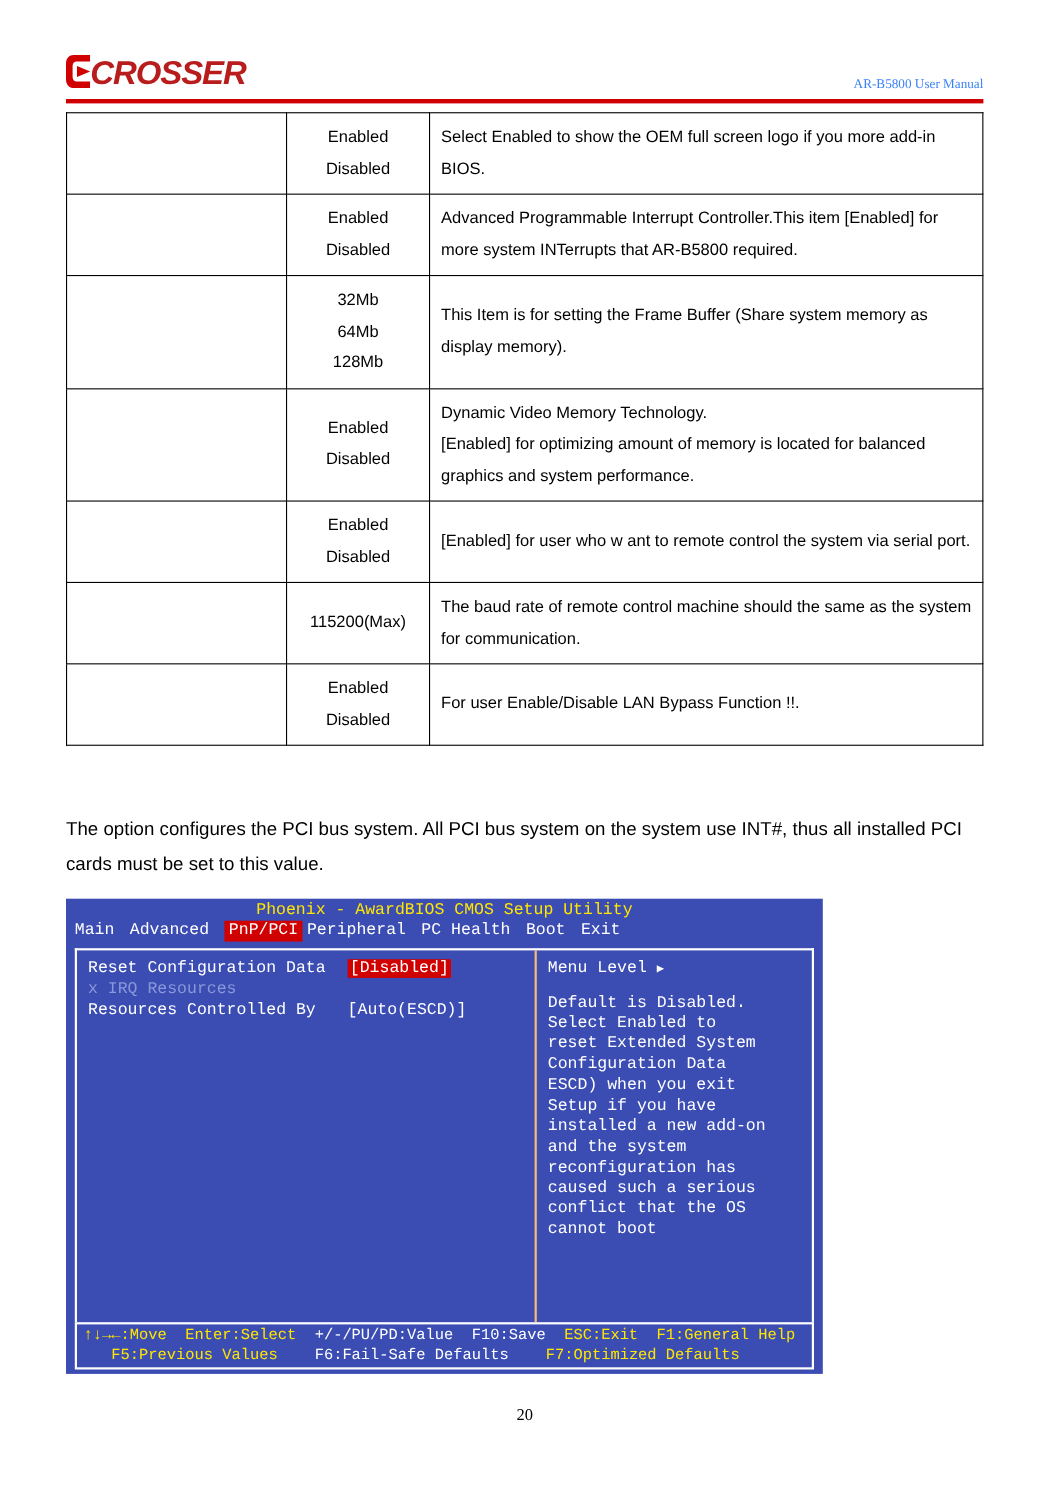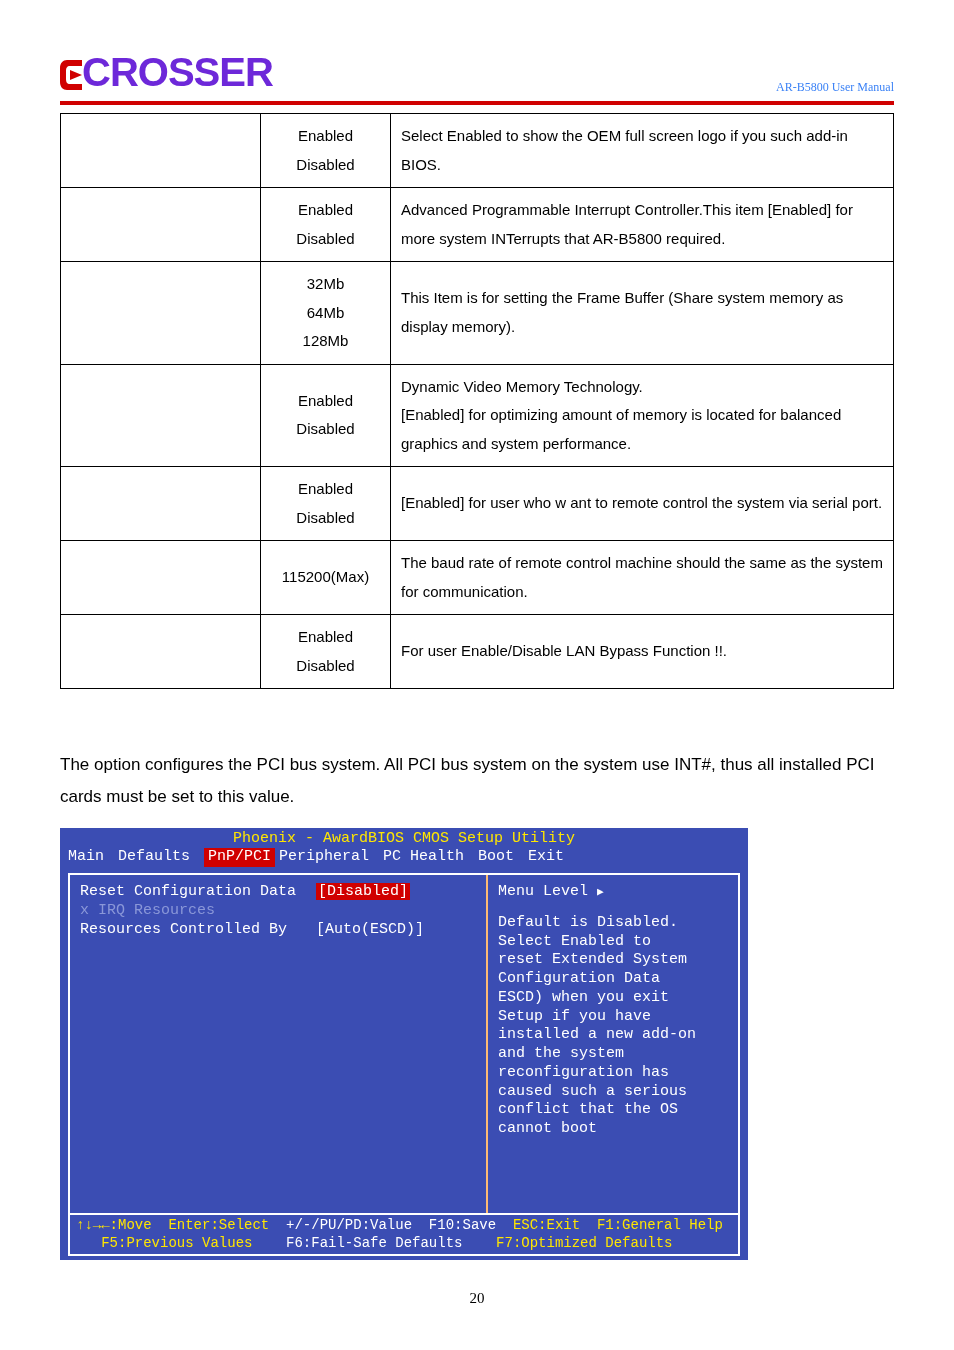--- a/index.html
+++ b/index.html
@@ -15,23 +15,24 @@
     padding: 50px 60px 40px 60px;
   }
   .header-row {
     display: flex;
     justify-content: space-between;
     align-items: flex-end;
     margin-bottom: 6px;
   }
   .logo {
     font-family: Arial, sans-serif;
-    font-size: 40px;
+    font-size: 30px;
     font-weight: 900;
-    color: #6d28d9;
+    font-style: italic;
+    color: #b91c1c;
     letter-spacing: -1px;
   }
   .logo .accent {
     color: #d00000;
     font-style: italic;
     position: relative;
     display: inline-block;
   }
   .logo .accent svg {
     height: 30px; width: 22px; vertical-align: -4px;
@@ -152,21 +153,21 @@
     </div>
     <div class="manual-title">AR-B5800 User Manual</div>
   </div>
   <div class="red-rule"></div>
 
   <table class="opts">
     <tbody id="opts-body">
         <tr>
           <td class="label"></td>
           <td class="choices">Enabled<br>Disabled</td>
-          <td class="desc">Select Enabled to show the OEM full screen logo if you such add-in BIOS.</td>
+          <td class="desc">Select Enabled to show the OEM full screen logo if you more add-in BIOS.</td>
         </tr>
         <tr>
           <td class="label"></td>
           <td class="choices">Enabled<br>Disabled</td>
           <td class="desc">Advanced Programmable Interrupt Controller.This item [Enabled] for more system INTerrupts that AR-B5800 required.</td>
         </tr>
         <tr>
           <td class="label"></td>
           <td class="choices">32Mb<br>64Mb<br>128Mb</td>
           <td class="desc">This Item is for setting the Frame Buffer (Share system memory as display memory).</td>
@@ -193,21 +194,21 @@
         </tr>
       </tbody>
   </table>
 
   <div class="body-text">The option configures the PCI bus system. All PCI bus system on the system use INT#, thus all installed PCI cards must be set to this value.</div>
 
   <div class="bios">
     <div class="bios-title">Phoenix - AwardBIOS CMOS Setup Utility</div>
     <div class="bios-tabs" id="bios-tabs">
         <span>Main</span>
-        <span>Defaults</span>
+        <span>Advanced</span>
         <span class="active">PnP/PCI</span>
         <span>Peripheral</span>
         <span>PC Health</span>
         <span>Boot</span>
         <span>Exit</span>
       </div>
     <div class="bios-main">
       <div class="bios-left" id="bios-left">
           <div class="bios-row">
             <span class="k">Reset Configuration Data</span>

